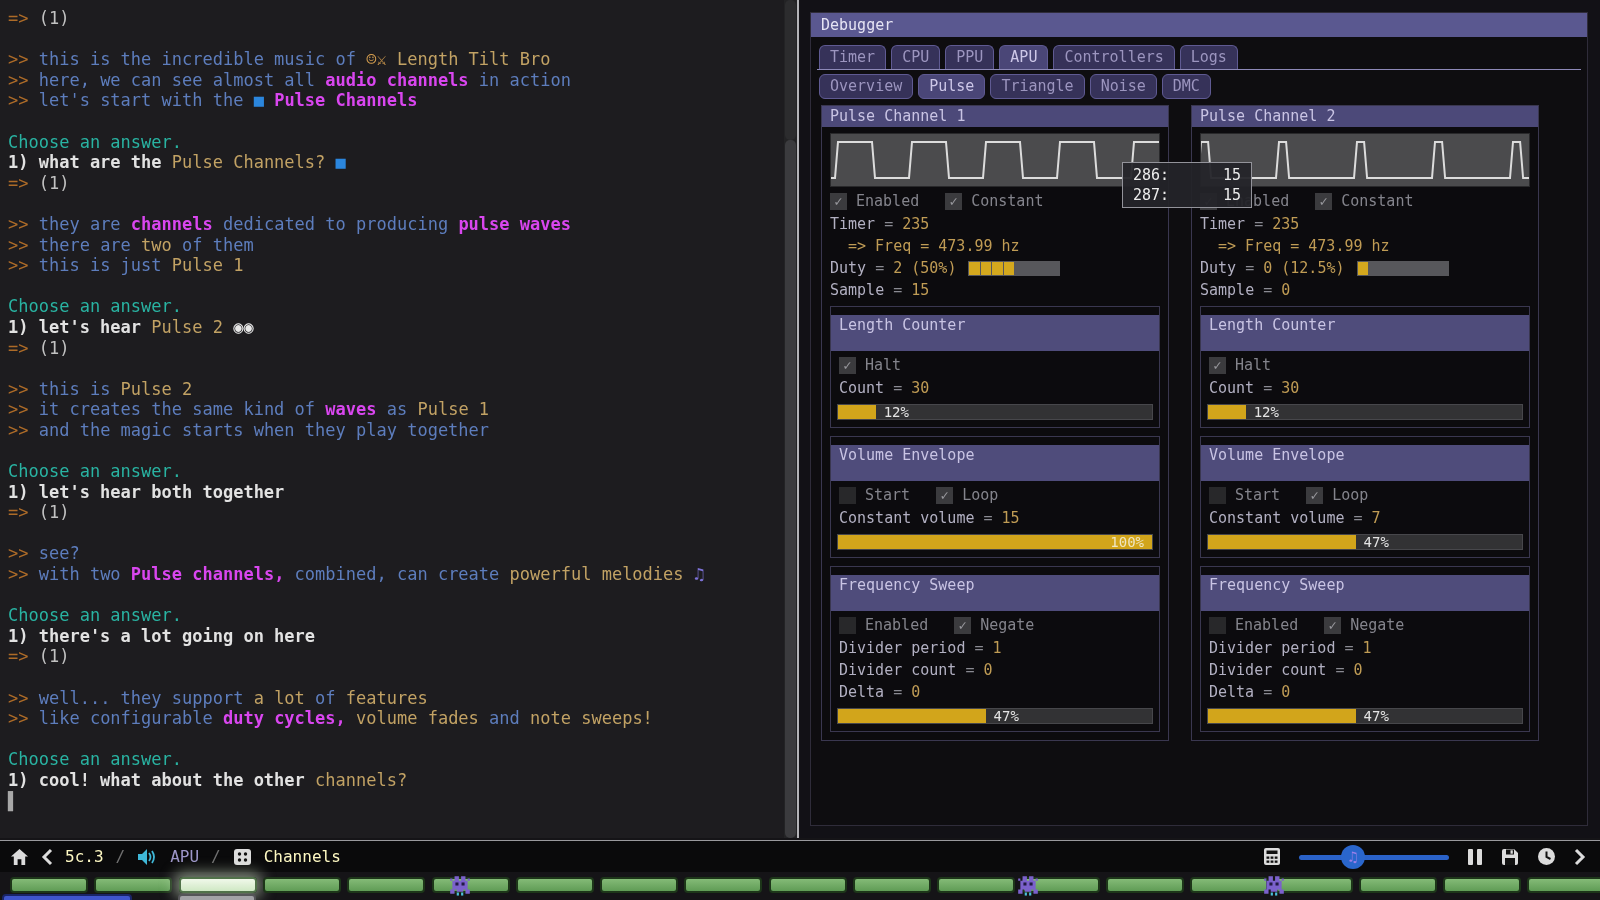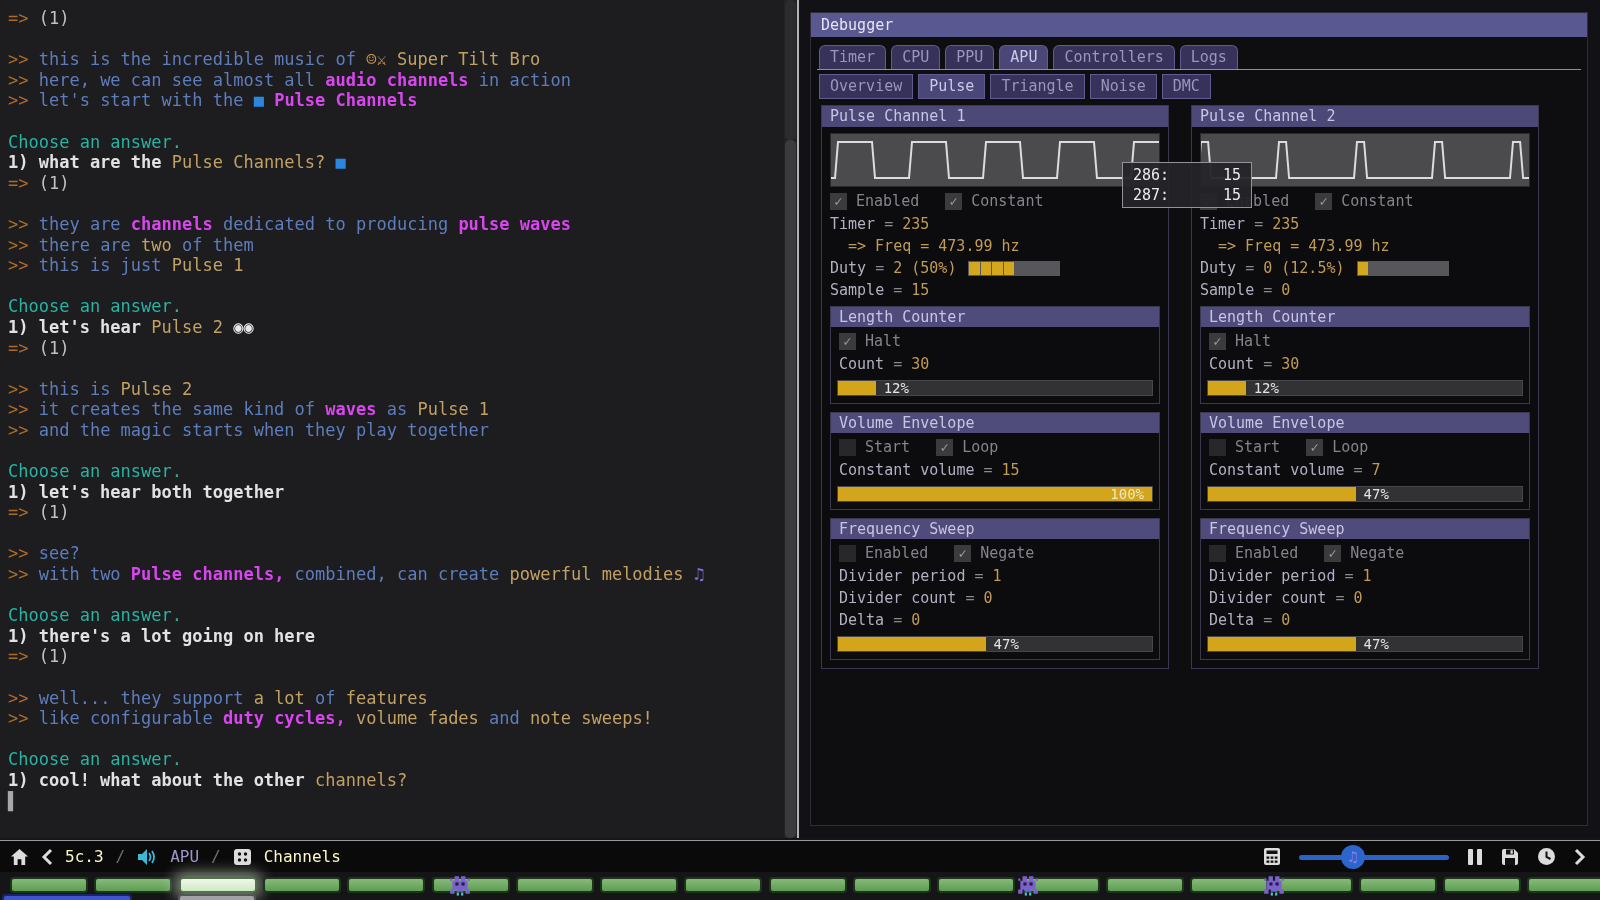--- a/index.html
+++ b/index.html
@@ -32,40 +32,40 @@
   #divider { position:absolute; left:797px; top:0; width:2px; height:838px; background:#b4b4b8; }
   
   #debug-pane { position:absolute; left:799px; top:0; width:801px; height:838px; background:#121116; }
   #debug-window { position:absolute; left:11px; top:12px; width:778px; height:814px; background:#0e0d10; border:1px solid #2f2c3a; }
   #debug-title { height:24px; background:#5a5890; color:#e6e4f4; font-size:15px; line-height:24px; padding-left:10px; }
   .tabrow { display:flex; gap:5px; margin:8px 6px 0; padding:0 2px; }
   #tabrow1 { border-bottom:1px solid #8d89b8; }
   #tabrow2 { margin-top:4px; }
   .tab { background:#363259; border:1px solid #5f5a92; border-bottom:none; border-radius:6px 6px 0 0;
          color:#9c95bf; font-size:15px; padding:2px 10px 3px; cursor:default; }
-  .tab2 { border-bottom:1px solid #5f5a92; border-radius:0; }
+  .tab2 { border-bottom:1px solid #5f5a92; border-radius:6px; }
   .tab.active { background:#4a4677; color:#cdc7e8; }
   #panels { display:flex; gap:22px; margin:6px 10px 0; }
   .panel { width:348px; border:1px solid #3a3750; background:#0c0b0e; }
   .phead { height:21px; background:#4c4979; color:#c9c4e4; font-size:15px; line-height:21px; padding-left:8px; }
   .wavebox { margin:6px 8px 4px; height:54px; background:#4b4b4d; border:1px solid #29292b; position:relative; overflow:hidden; }
   .wavebox svg { position:absolute; left:0; top:0; }
   .cbrow { display:flex; gap:26px; margin:5px 8px 4px; align-items:center; }
   .cbitem { display:flex; align-items:center; }
   .cb { width:17px; height:17px; background:#28282a; display:inline-flex; align-items:center;
         justify-content:center; color:#97979c; font-size:14px; font-weight:bold; margin-right:9px; }
   .cb.on { background:#3b3b3e; }
   .cblabel { color:#84848c; font-size:15px; }
   .kv { margin:2px 8px; font-size:15px; height:20px; line-height:20px; display:flex; align-items:center;text-align:center; }
   .k { color:#b2b0c2; } .eq { color:#8a8a92; white-space:pre; } .v { color:#c09c55; }
   .freq { padding-left:18px; color:#c09c55; }
   .dutybar { width:92px; height:15px; background:#57575b; display:flex; gap:1px; padding:1px; margin-left:12px; }
   .dcell { flex:1; } .dcell.on { background:#d4a81e; }
   .sub { margin:6px 8px 8px; border:1px solid #3a3750; background:#0c0b0e; }
-  .subhead { height:20px; background:#4f4c7b; color:#c9c4e4; font-size:15px; line-height:20px; padding-left:8px; }
+  .subhead { height:36px; background:#4f4c7b; color:#c9c4e4; font-size:15px; line-height:20px; padding-left:8px;margin-top:8px; }
   .bar { position:relative; height:16px; background:#323234; border:1px solid #47474b; margin:6px 6px 7px; }
   .fill { position:absolute; left:0; top:0; bottom:0; background:#d2a51b; }
   .blabel { position:absolute; top:0; height:14px; line-height:14px; font-size:14px; color:#e4e4e4; }
   #tooltip { position:absolute; left:1122px; top:162px; width:130px; z-index:40;
              background:rgba(36,36,41,0.95); border:1px solid #93939a; padding:2px 0; }
   .trow { display:flex; justify-content:space-between; padding:0 10px; height:20px; line-height:20px;
           color:#ececec; font-size:15px; }
   
   #statusbar { position:absolute; left:0; top:840px; width:1600px; height:32px; background:#0a0a0b;
                border-top:1px solid #9a9a9e; display:flex; align-items:center; }
@@ -86,21 +86,21 @@
   .invader { position:absolute; top:-2px; width:24px; height:24px; z-index:5; }
   .pill { position:absolute; height:10px; top:894px; border-radius:4px; }
 </style>
 </head>
 <body>
 
 <div id="terminal">
   <div id="term-out">
       <div class="tline"><span class="c-a">=&gt; </span><span class="c-g">(1)</span></div>
       <div class="tline">&nbsp;</div>
-      <div class="tline"><span class="c-a">&gt;&gt; </span><span class="c-b">this is the incredible music of </span><span class="c-em">☺⚔ </span><span class="c-t">Super Tilt Bro</span></div>
+      <div class="tline"><span class="c-a">&gt;&gt; </span><span class="c-b">this is the incredible music of </span><span class="c-em">☺⚔ </span><span class="c-t">Length Tilt Bro</span></div>
       <div class="tline"><span class="c-a">&gt;&gt; </span><span class="c-b">here, we can see almost all </span><span class="c-w">audio channels</span><span class="c-b"> in action</span></div>
       <div class="tline"><span class="c-a">&gt;&gt; </span><span class="c-b">let's start with the </span><span class="c-sq">■ </span><span class="c-w">Pulse Channels</span></div>
       <div class="tline">&nbsp;</div>
       <div class="tline"><span class="c-c">Choose an answer.</span></div>
       <div class="tline"><span class="c-n">1) what are the </span><span class="c-t">Pulse Channels?</span><span class="c-sq"> ■</span></div>
       <div class="tline"><span class="c-a">=&gt; </span><span class="c-g">(1)</span></div>
       <div class="tline">&nbsp;</div>
       <div class="tline"><span class="c-a">&gt;&gt; </span><span class="c-b">they are </span><span class="c-w">channels</span><span class="c-b"> dedicated to producing </span><span class="c-w">pulse waves</span></div>
       <div class="tline"><span class="c-a">&gt;&gt; </span><span class="c-b">there are </span><span class="c-t">two</span><span class="c-b"> of them</span></div>
       <div class="tline"><span class="c-a">&gt;&gt; </span><span class="c-b">this is just </span><span class="c-t">Pulse 1</span></div>

